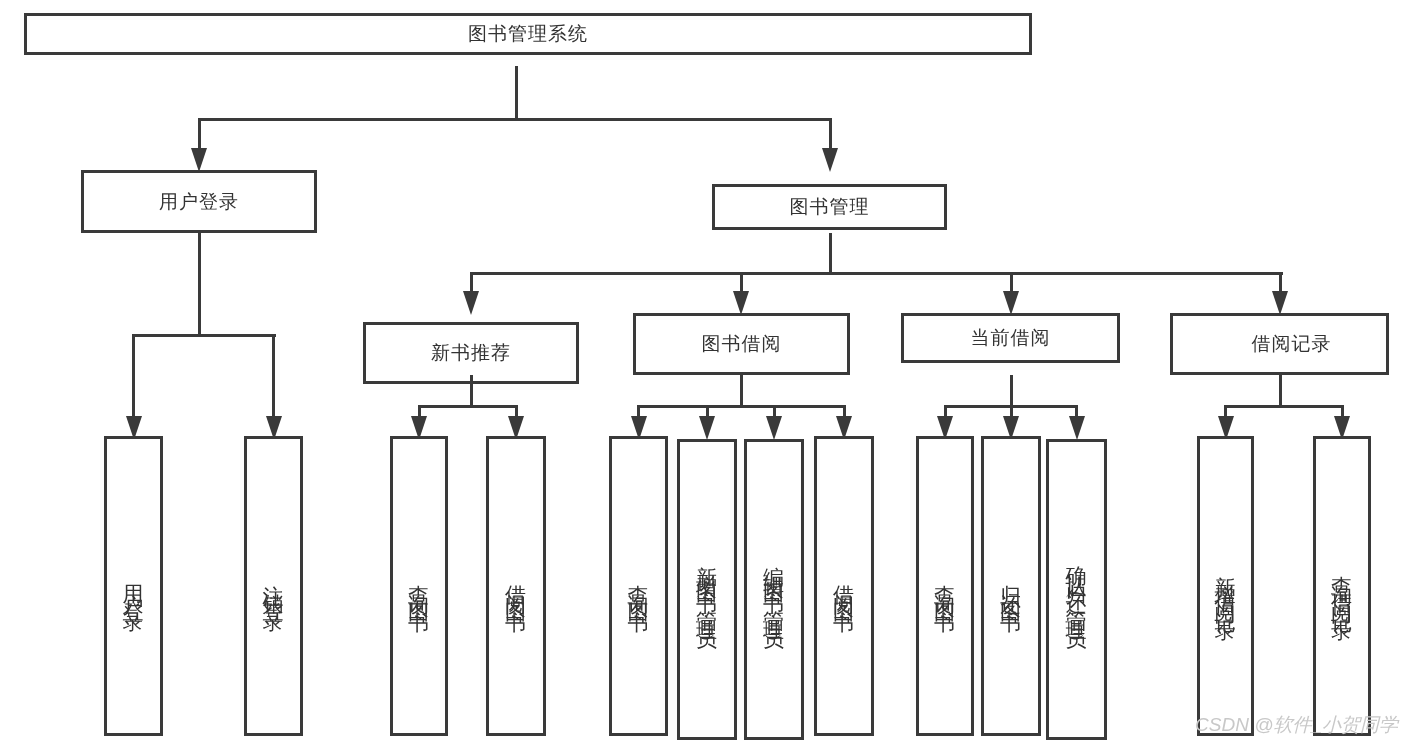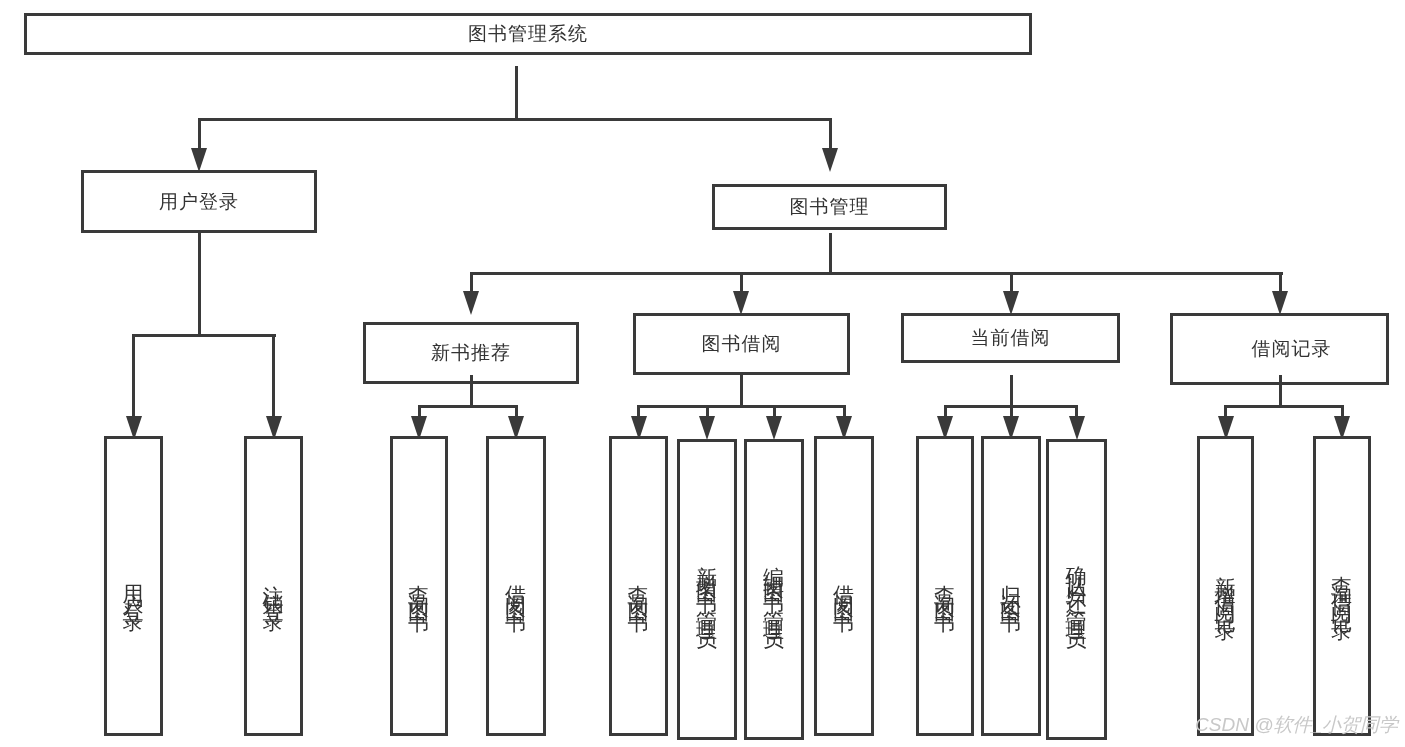--- a/index.html
+++ b/index.html
@@ -101,21 +101,21 @@
 
   <div class="box" style="left:363px; top:313px; width:216px; height:62px;margin-top:9px;">
     <span class="lbl">新书推荐</span>
   </div>
   <div class="box" style="left:633px; top:313px; width:217px; height:62px;">
     <span class="lbl">图书借阅</span>
   </div>
   <div class="box" style="left:901px; top:313px; width:219px; height:50px;">
     <span class="lbl">当前借阅</span>
   </div>
-  <div class="box" style="left:1170px; top:313px; width:219px; height:72px;padding-left:24px;">
+  <div class="box" style="left:1170px; top:313px; width:219px; height:62px;padding-left:24px;">
     <span class="lbl">借阅记录</span>
   </div>
 
   <div class="v" style="left:469.5px; top:375px; height:33px;"></div>
   <div class="h" style="left:417.5px; top:405px; width:100px;"></div>
   <div class="v" style="left:417.5px; top:405px; height:13px;"></div>
   <div class="arrow" style="left:411px; top:416px;"></div>
   <div class="v" style="left:514.5px; top:405px; height:13px;"></div>
   <div class="arrow" style="left:508px; top:416px;"></div>
 

